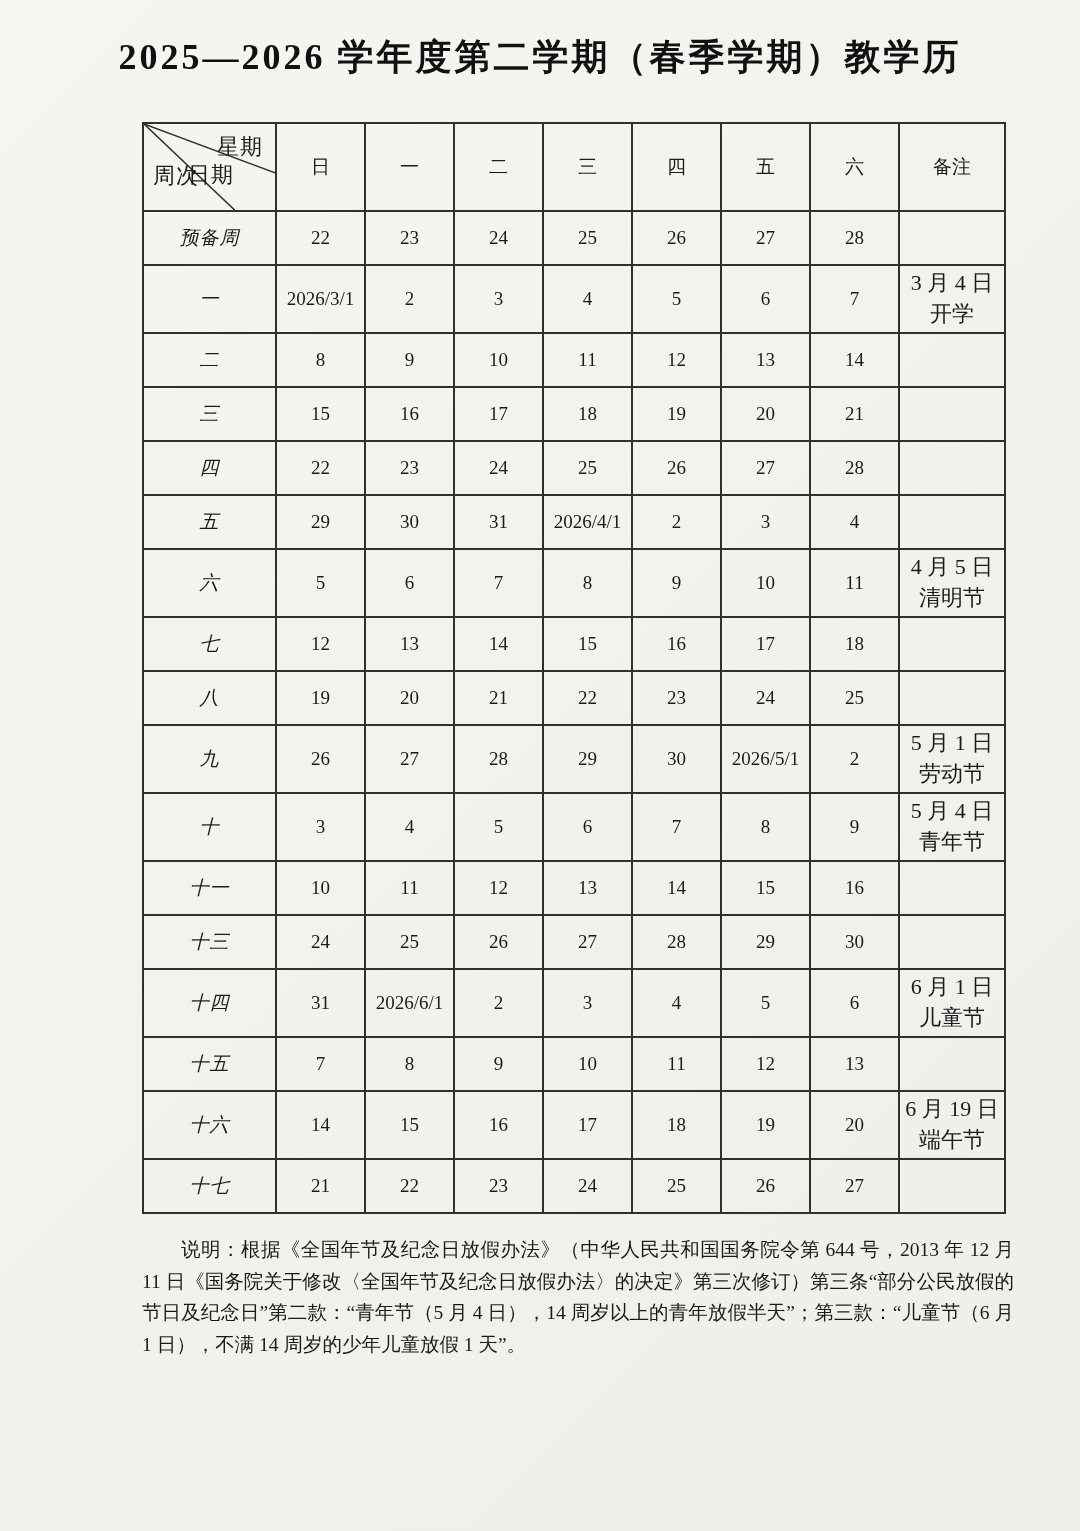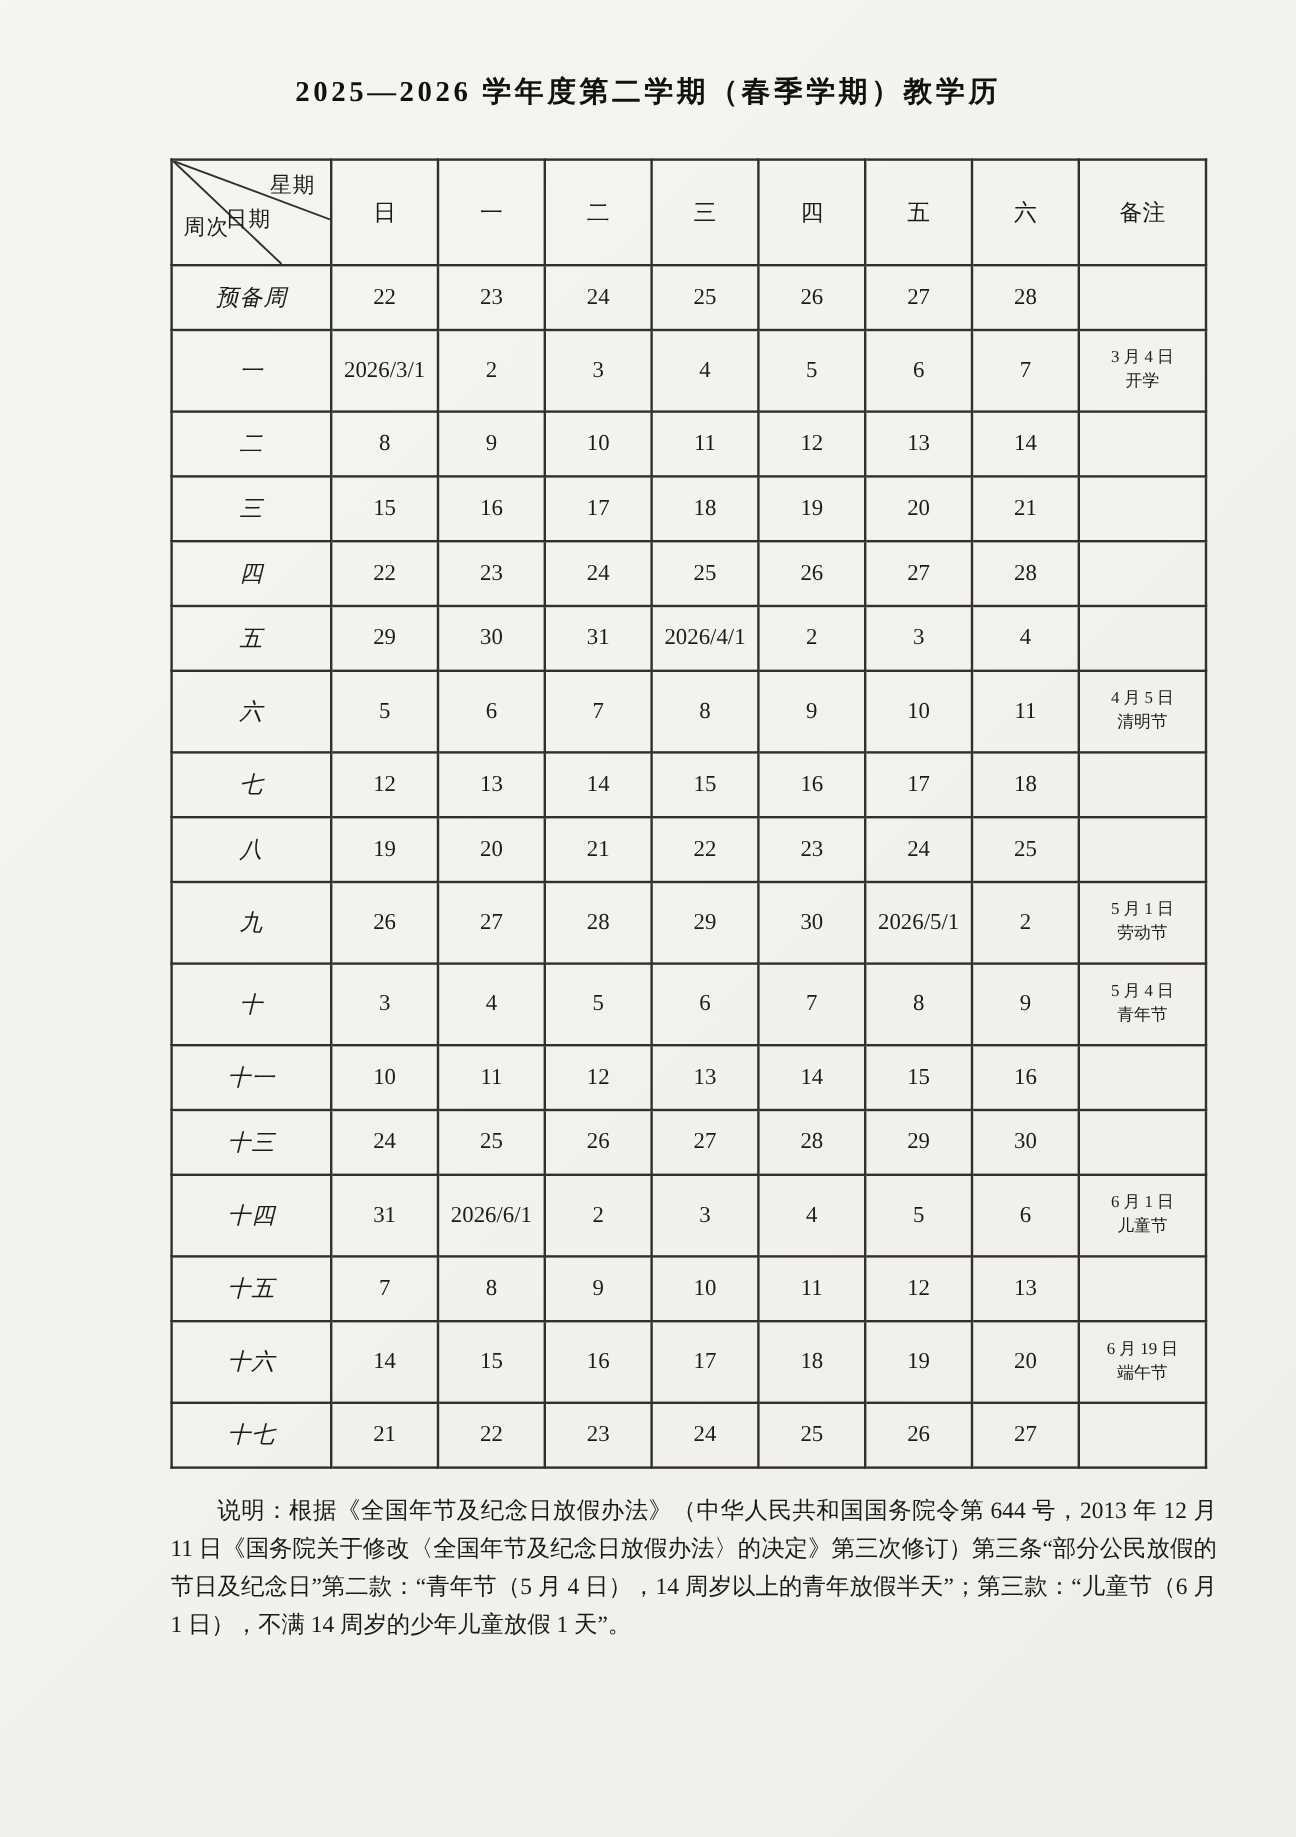--- a/index.html
+++ b/index.html
@@ -11,22 +11,22 @@
     height: 1531px;
     margin: 0 auto;
     background: linear-gradient(135deg, #f6f5f2 0%, #f2f1ee 55%, #efeeea 100%);
     color: #181715;
     position: relative;
     overflow: hidden;
   }
 
   .page-title {
     text-align: center;
-    padding-top: 60px;
-    font-size: 24px;
+    padding-top: 33px;
+    font-size: 36px;
     font-weight: 700;
     letter-spacing: 3px;
     color: #121110;
   }
 
   table.calendar {
     border-collapse: collapse;
     table-layout: fixed;
     margin: 40px 0 0 142px;
   }
@@ -47,35 +47,35 @@
 
   thead th { height: 88px; font-size: 19px; }
 
   tbody td { height: 54px; }
   tr.has-remark td { height: 68px; }
 
   td.week-cell { letter-spacing: 1px; font-style: italic; }
 
   td.remark-cell {
     white-space: pre-line;
-    font-size: 14px;
+    font-size: 22px;
     line-height: 1.4;
     padding: 2px 4px;
     margin-left: 28px;
   }
 
   
   th.corner { position: relative; padding: 0; overflow: hidden; }
   th.corner svg.diag {
     position: absolute;
     top: 0; left: 0;
     width: 100%; height: 100%;
     display: block;
   }
-  th.corner .c-label { position: absolute; font-size: 18px; letter-spacing: 1px; }
+  th.corner .c-label { position: absolute; font-size: 22px; letter-spacing: 1px; }
   th.corner .c-weekday { top: 8px;  right: 12px; }
   th.corner .c-date    { top: 36px; left: 44px;  }
   th.corner .c-week    { bottom: 19px; left: 9px; }
 
   .note {
     width: 872px;
     margin: 20px 0 0 142px;
     font-size: 19.5px;
     line-height: 1.62;
     text-indent: 2em;

